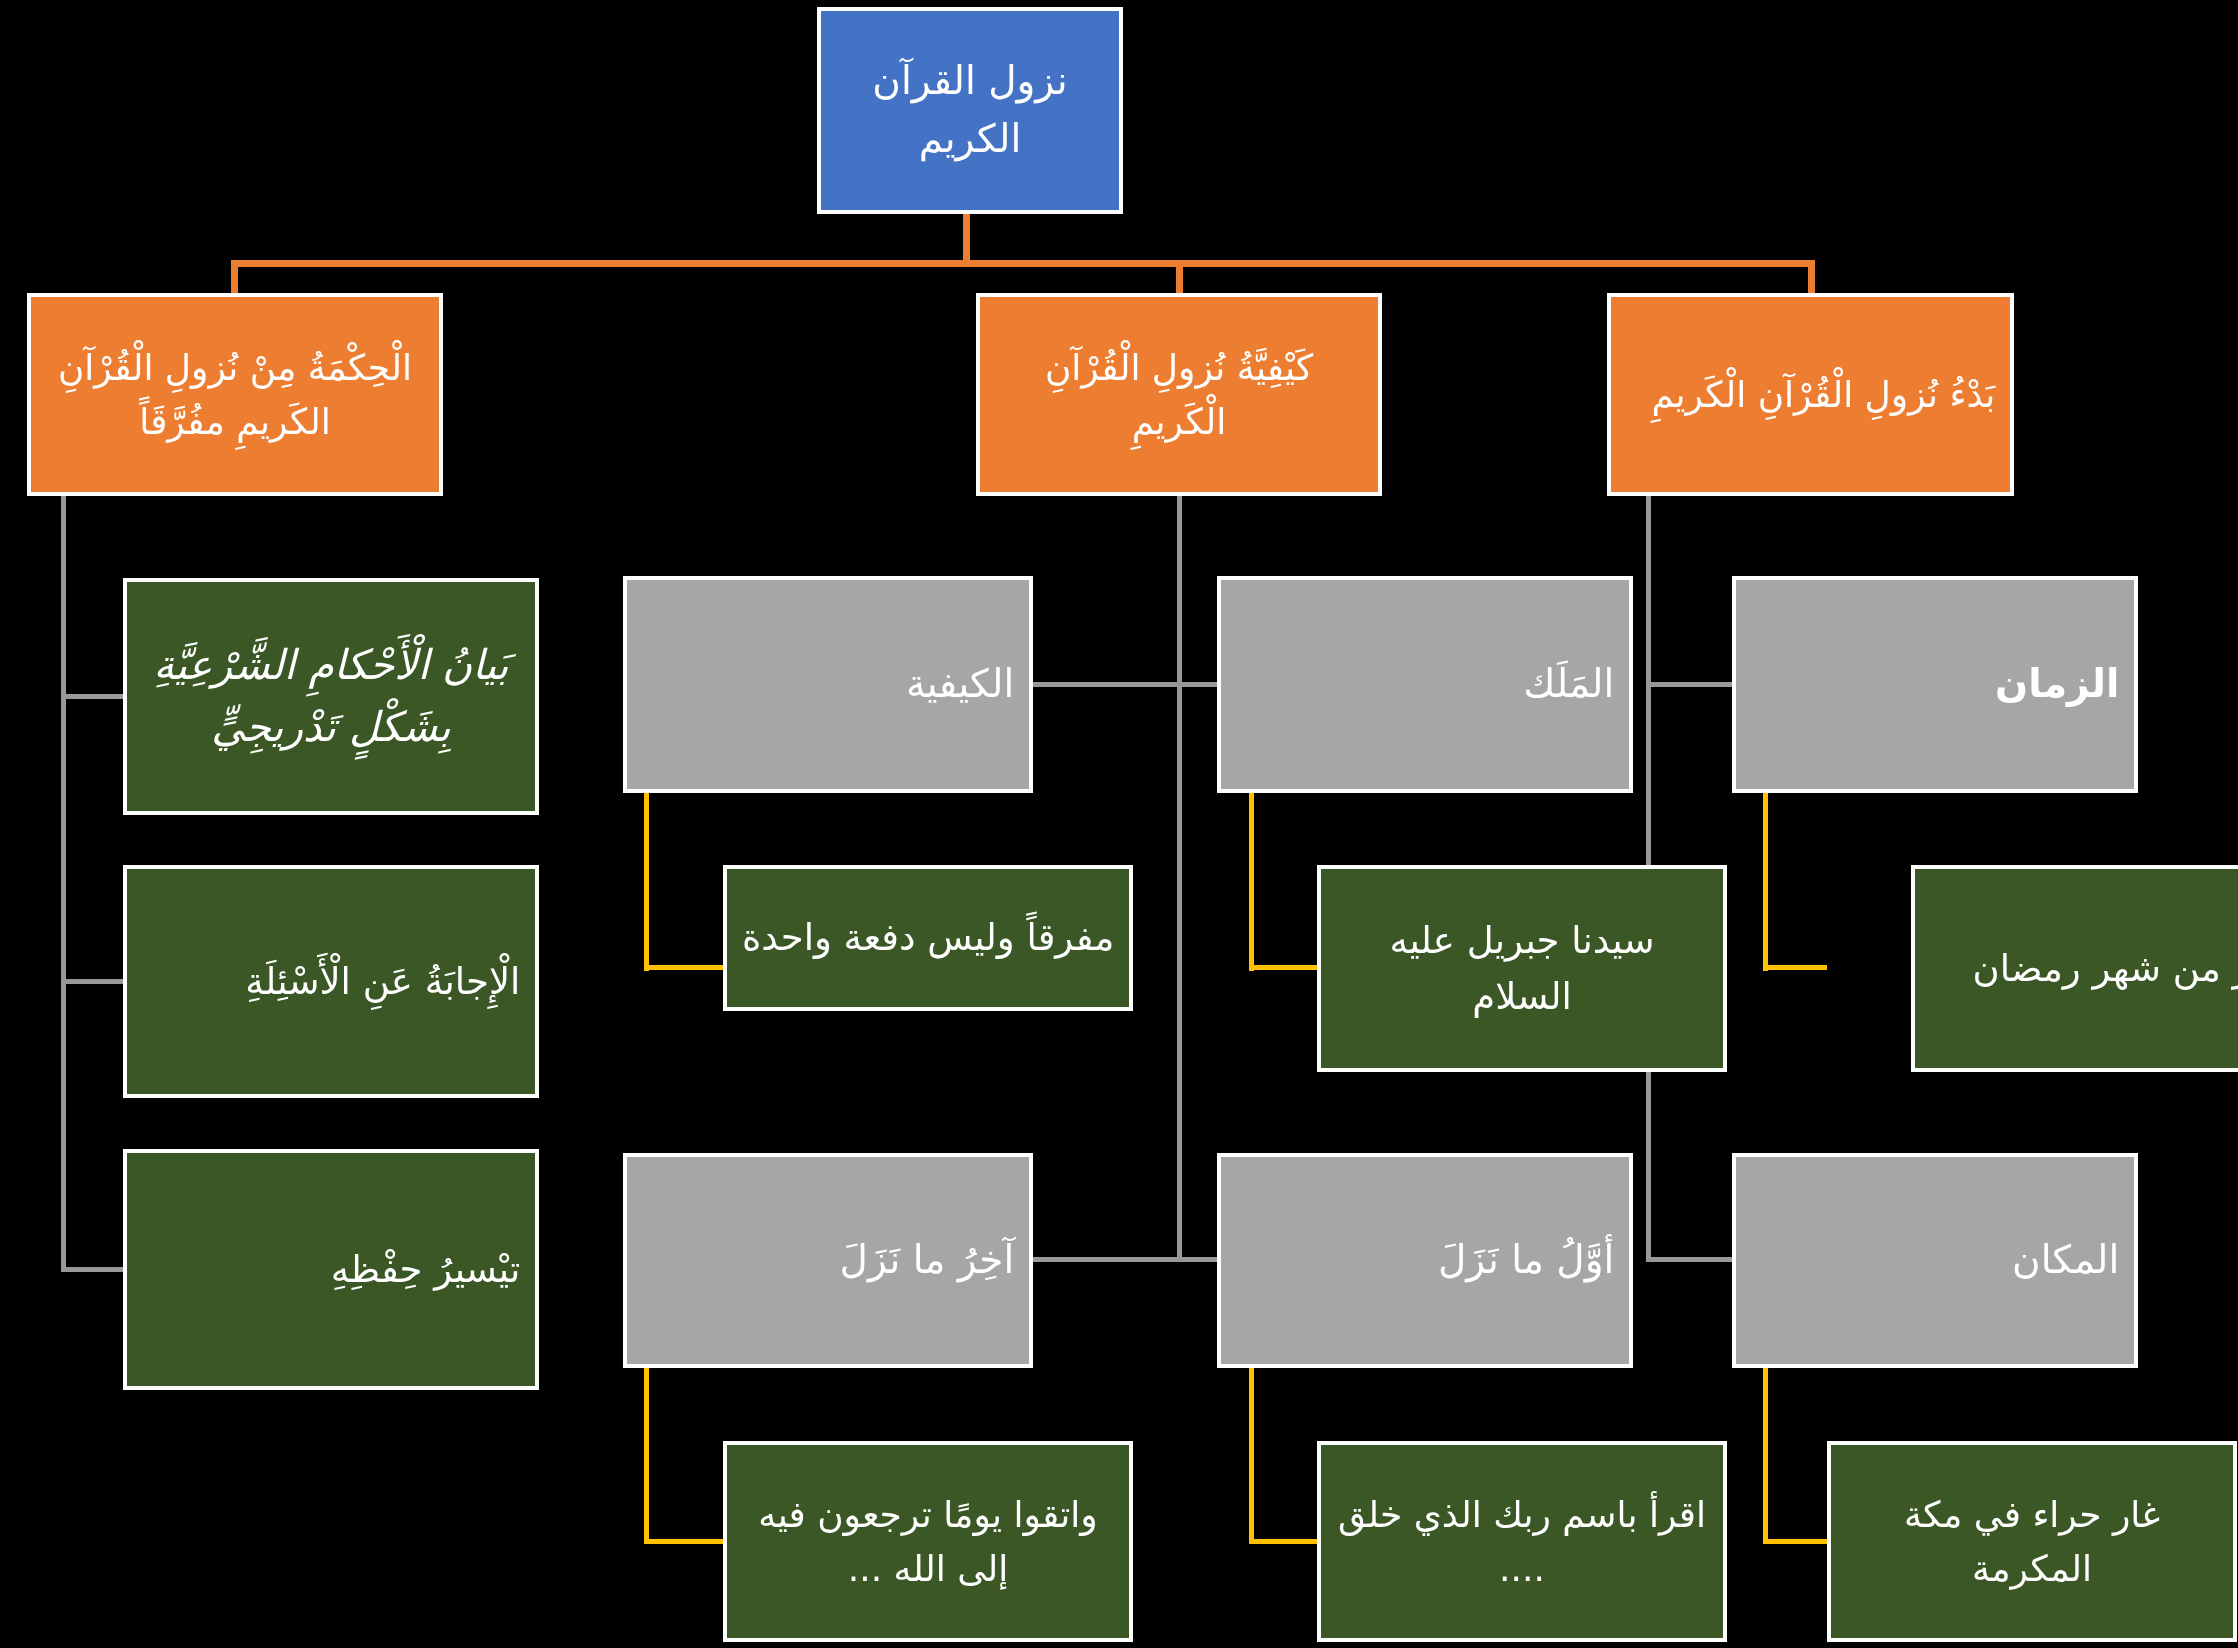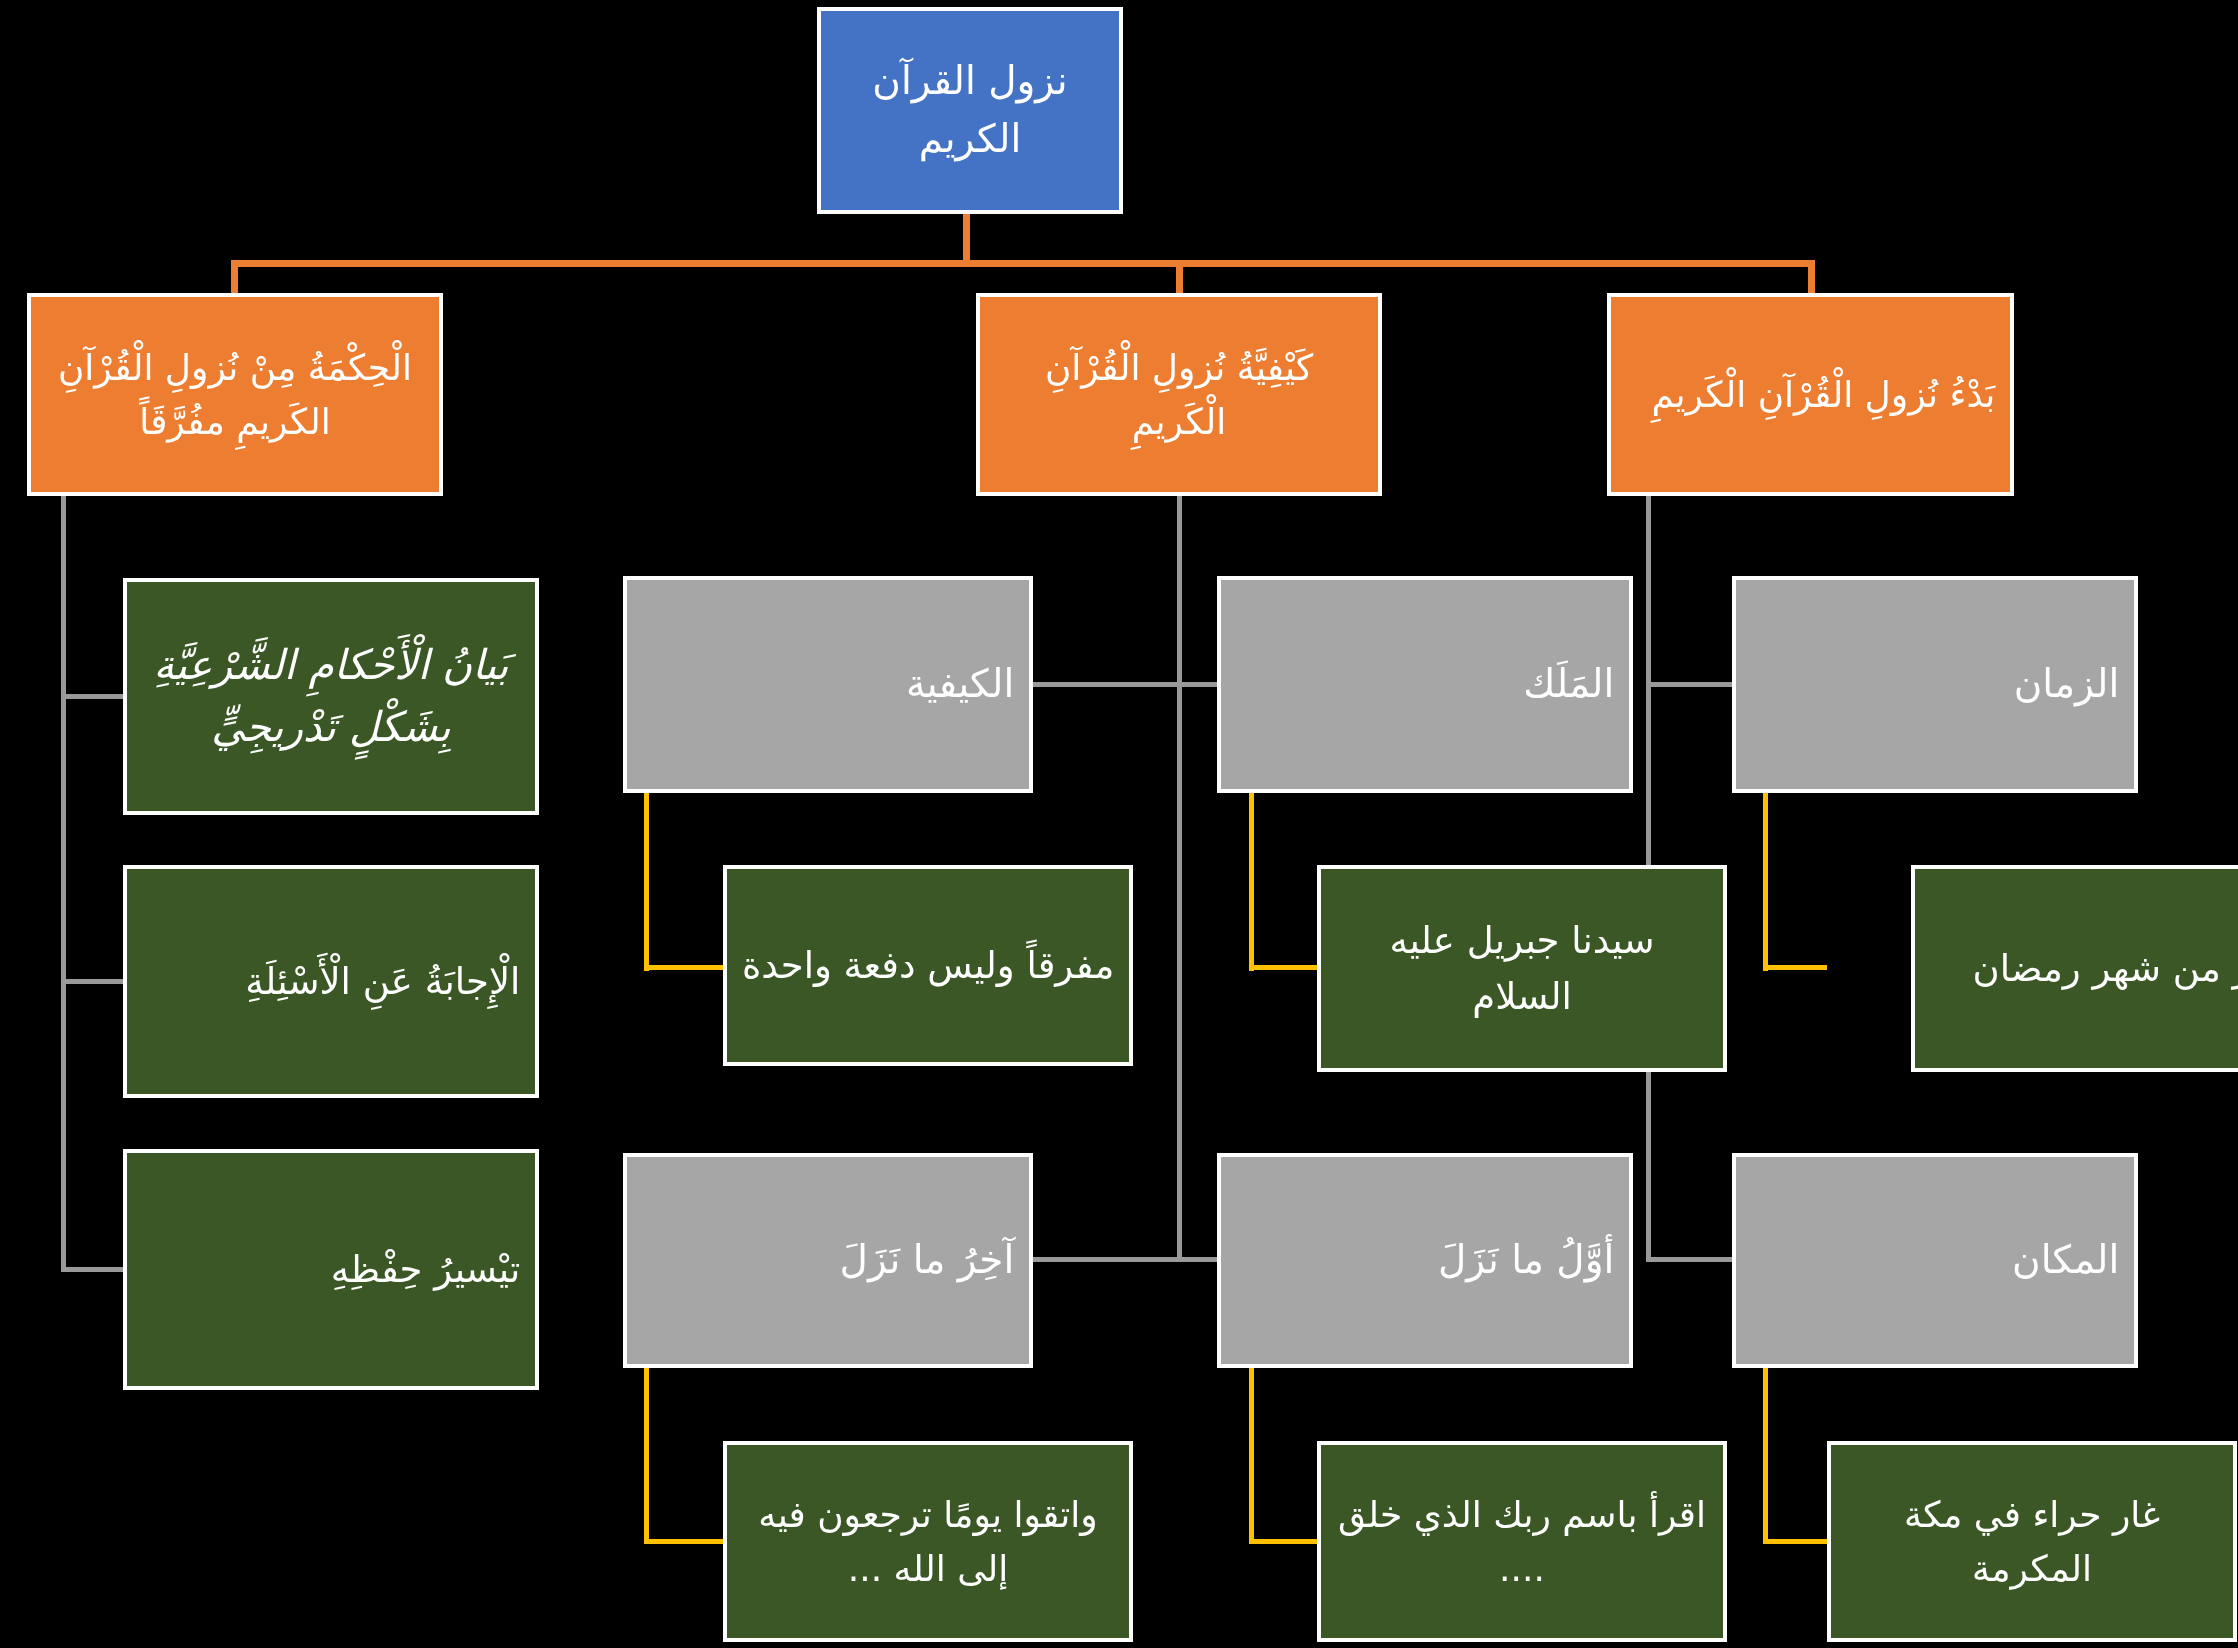--- a/index.html
+++ b/index.html
@@ -107,25 +107,25 @@
   <div class="box fill-detail fs56" style="left:123px; top:1149px; width:416px; height:241px;">
     <span>تيْسيرُ حِفْظِهِ</span>
   </div>
 
   <div class="box fill-category fs58" style="left:623px; top:576px; width:410px; height:217px;">
     <span>الكيفية</span>
   </div>
   <div class="box fill-category fs58" style="left:1217px; top:576px; width:416px; height:217px;">
     <span>المَلَك</span>
   </div>
-  <div class="box fill-category fs58" style="left:1732px; top:576px; width:406px; height:217px;">
+  <div class="box fill-category fs58" style="left:1732px; top:576px; width:406px; height:217px;font-weight:bold;">
     <span>الزمان</span>
   </div>
 
-  <div class="box fill-detail fs56" style="left:723px; top:865px; width:410px; height:201px;">
+  <div class="box fill-detail fs56" style="left:723px; top:865px; width:410px; height:146px;">
     <span>مفرقاً وليس دفعة واحدة</span>
   </div>
   <div class="box fill-detail fs56" style="left:1317px; top:865px; width:410px; height:207px;">
     <span>سيدنا جبريل عليه السلام</span>
   </div>
   <div class="box fill-detail fs56" style="left:1911px; top:865px; width:484px; height:207px;">
     <span>ليلة القدر من شهر رمضان</span>
   </div>
 
   <div class="box fill-category fs58" style="left:623px; top:1153px; width:410px; height:215px;">

